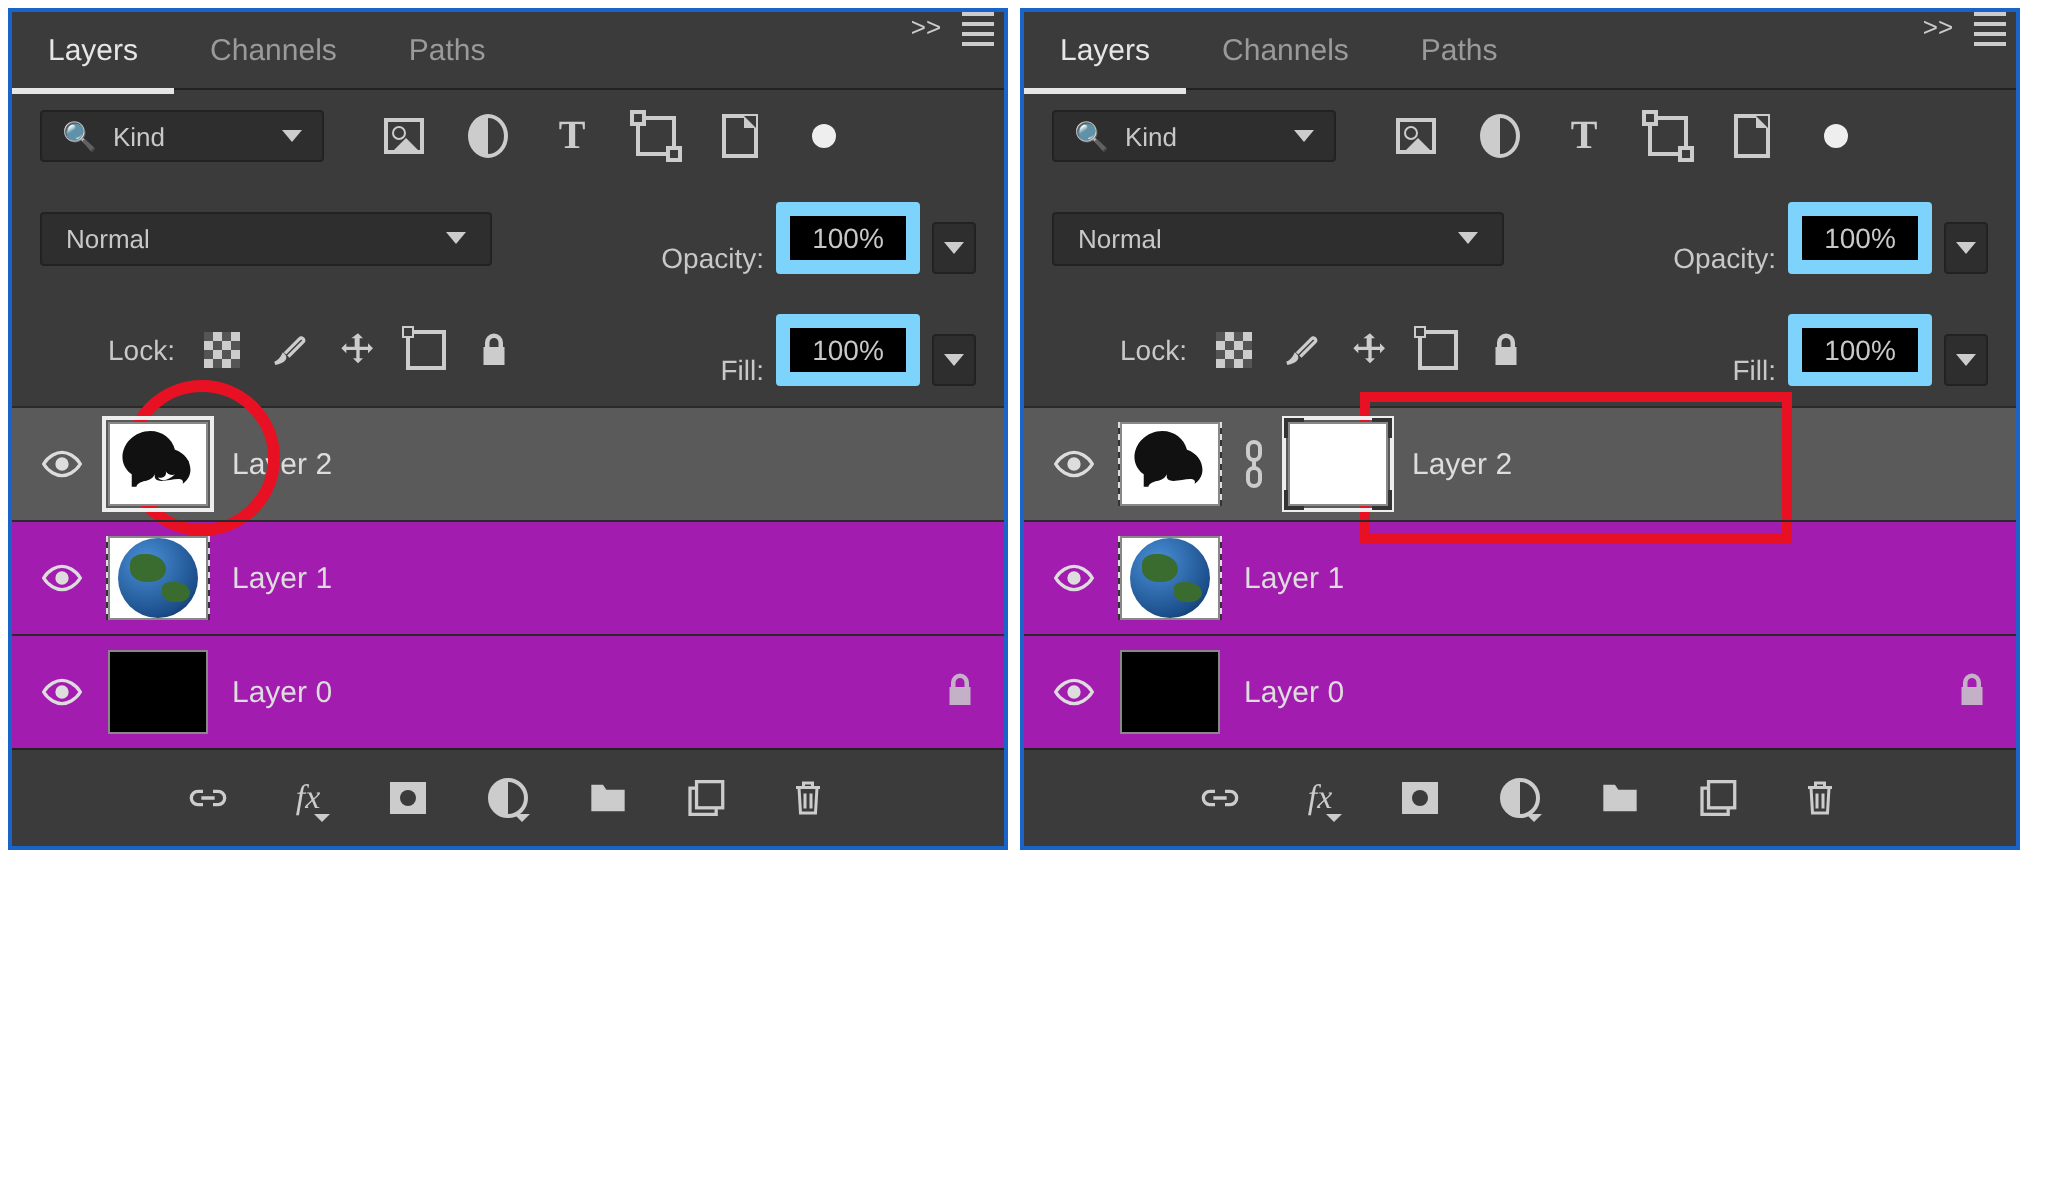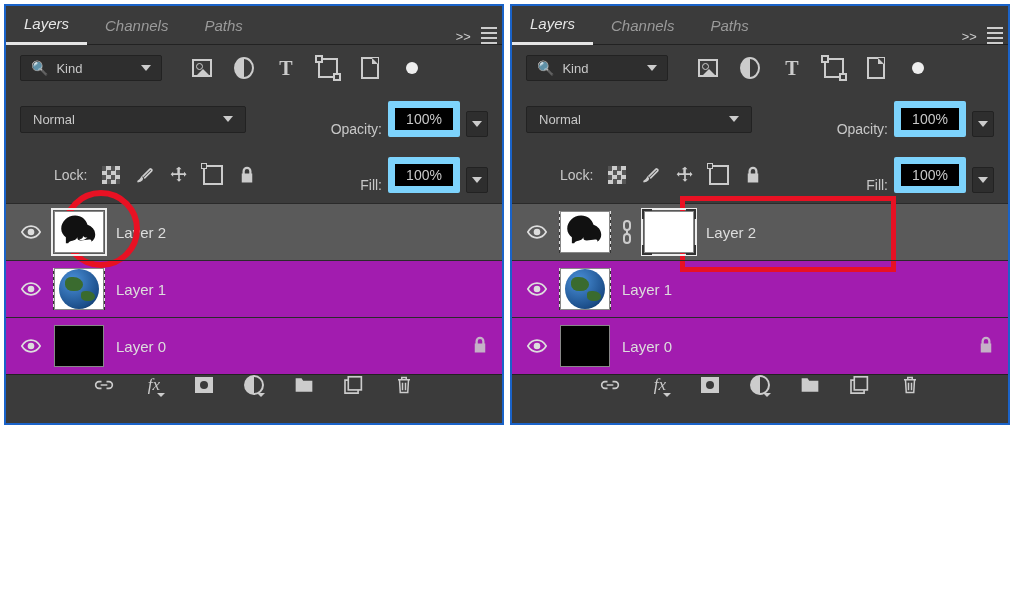--- a/index.html
+++ b/index.html
@@ -1,18 +1,18 @@
 <!DOCTYPE html>
 <html><head>
 <meta charset="utf-8">
 <style>
   html,body{margin:0;padding:0;background:#fff;font-family:"Segoe UI",Arial,sans-serif;font-size:13px;color:#c8c8c8;}
   .wrap{display:flex;gap:6px;padding:4px;}
   .panel{width:500px;background:#3b3b3b;border:2px solid #1a63c9;display:flex;flex-direction:column;box-sizing:border-box;}
-  .tabs{display:flex;align-items:flex-end;height:38px;border-bottom:1px solid #222;font-style:italic;}
+  .tabs{display:flex;align-items:flex-start;height:38px;border-bottom:1px solid #222;}
   .tab{padding:0 18px;height:100%;display:flex;align-items:center;font-size:15px;color:#9a9a9a;cursor:pointer;}
   .tab.active{color:#e6e6e6;border-bottom:3px solid #e6e6e6;margin-bottom:-1px;font-weight:500;}
   .tabs .spacer{flex:1;}
   .tabs .rbtn{width:26px;display:flex;align-items:center;justify-content:center;color:#ccc;}
   .menubars{display:flex;flex-direction:column;gap:3px;}
   .menubars div{width:16px;height:2px;background:#ccc;}
   .row{display:flex;align-items:center;gap:10px;padding:10px 14px;}
   .filterbox{display:flex;align-items:center;gap:8px;background:#2e2e2e;border:1px solid #222;padding:4px 10px;width:120px;border-radius:2px;}
   .filterbox .search{font-size:14px;}
   .chev{width:0;height:0;border-left:5px solid transparent;border-right:5px solid transparent;border-top:6px solid #ccc;}
@@ -55,21 +55,21 @@
   .thumb.black{background:#000;}
   .tree svg{width:40px;height:34px;}
   .earth{width:40px;height:40px;border-radius:50%;background:radial-gradient(circle at 35% 30%,#4a90d9 0%,#1c4f8b 70%,#06244a 100%);position:relative;overflow:hidden;}
   .earth:after{content:"";position:absolute;width:18px;height:14px;background:#3a6b2f;left:6px;top:8px;border-radius:40% 60% 50% 50%;box-shadow:14px 12px 0 -2px #3a6b2f;}
   .thumbwrap{position:relative;}
   .film{position:absolute;top:0;bottom:0;width:6px;background:repeating-linear-gradient(#ddd 0 3px,#333 3px 6px);}
   .film.l{left:-1px;} .film.r{right:-1px;}
   .lname{font-size:15px;color:#ddd;}
   .locksm{margin-left:auto;opacity:.85;}
   .spacer2{flex:1;}
-  .bottombar{display:flex;justify-content:center;gap:28px;height:48px;border-top:1px solid #222;margin-top:auto;}
+  .bottombar{display:flex;align-items:center;justify-content:center;gap:28px;height:48px;border-top:1px solid #222;margin-top:auto;}
   .bico{width:22px;height:20px;display:flex;align-items:center;justify-content:center;color:#ccc;position:relative;}
   .linkico svg{width:20px;height:14px;}
   .fxtxt{font-style:italic;font-size:17px;font-family:Georgia,serif;}
   .maskico{width:18px;height:16px;background:#ccc;display:flex;align-items:center;justify-content:center;}
   .maskico:after{content:"";width:8px;height:8px;border-radius:50%;background:#3b3b3b;}
   .folder svg,.newlyr svg,.trash svg{width:20px;height:18px;}
   .redcircle{position:absolute;width:66px;height:66px;border:6px solid #e81123;border-radius:50%;left:56px;top:-14px;pointer-events:none;}
   .redbox{position:absolute;border:5px solid #e81123;left:168px;top:-8px;width:206px;height:66px;pointer-events:none;}
   .linkchain{width:10px;display:flex;align-items:center;justify-content:center;}
   .linkchain svg{width:10px;height:24px;}

